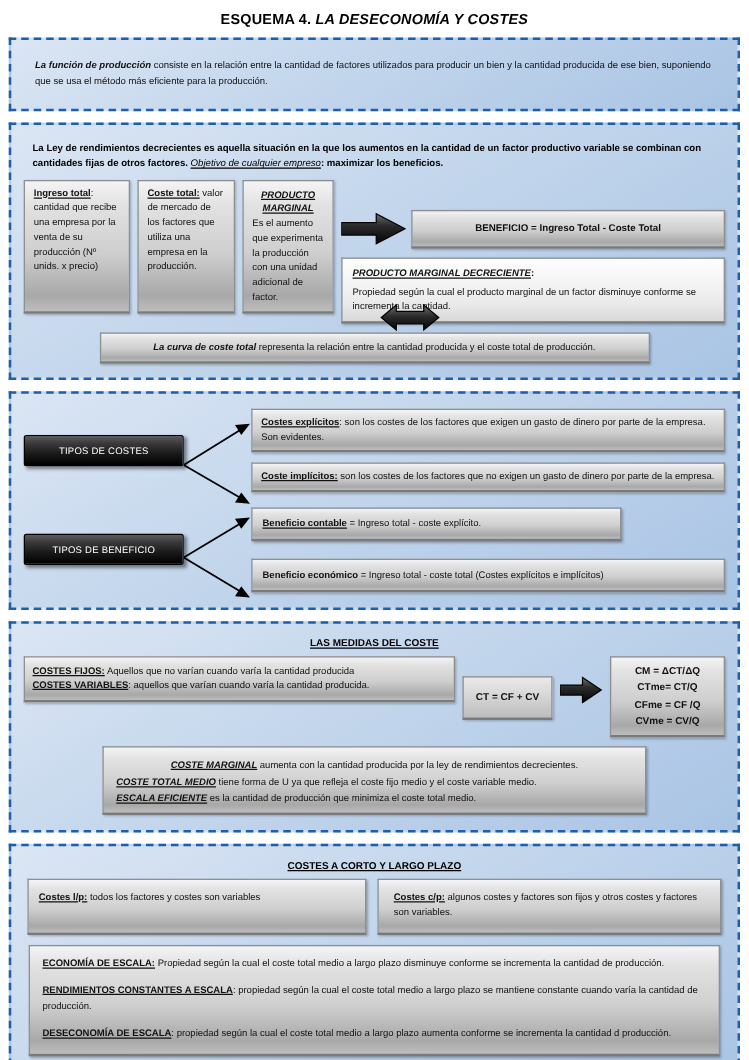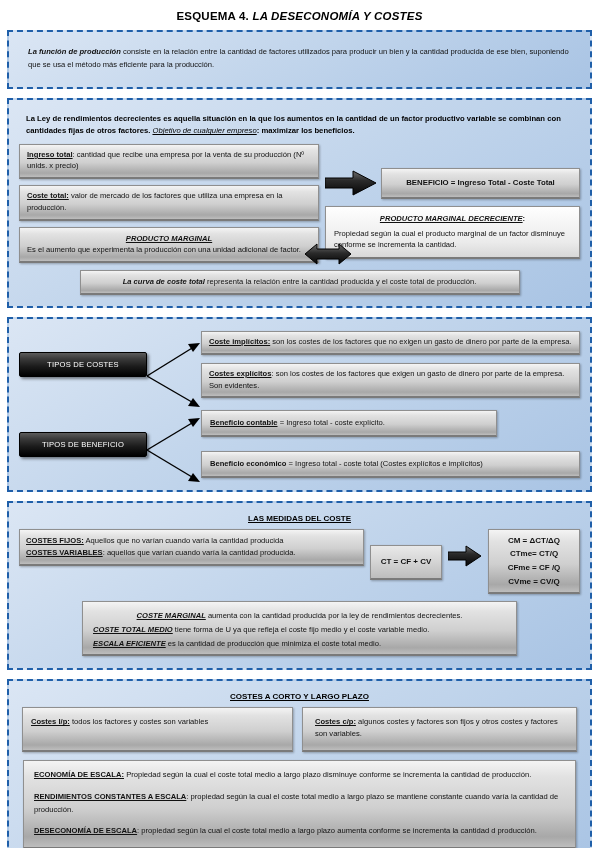--- a/index.html
+++ b/index.html
@@ -83,21 +83,21 @@
     text-align: center;
     padding: 7px 6px;
     box-shadow: 2px 2px 3px rgba(0,0,0,.45);
     letter-spacing: .2px;
   }
   .svg-arrow { position:absolute; overflow:visible; pointer-events:none; }
 
   
   .s2-head { font-size: 7.7px; line-height: 1.6; padding: 4px 6px 6px 7px; }
   .s2-cols { display:flex; gap:6px; align-items:flex-start; }
-  .s2-left { width: 300px; display:flex; flex-direction:column; gap:6px; }
+  .s2-left { width: 248px; display:flex; gap:6px; }
   .s2-right { flex:1; display:flex; flex-direction:column; gap:7px; padding-top:2px;}
   .s2-arrow-row { display:flex; align-items:center; gap:4px; }
   .s2-bottom { margin: 7px 0 0 0; display:flex; justify-content:center; }
   .s2-bottom .gbox { width: 440px; text-align:center; padding:5px 8px; }
 
   
   .s3-row { display:flex; align-items:center; }
   .s3-labelcol { width: 128px; display:flex; flex-direction:column; }
   .s3-arrowcol { width: 54px; position:relative; align-self:stretch; }
   .s3-boxcol { flex:1; display:flex; flex-direction:column; gap:8px; }
@@ -176,21 +176,21 @@
               </linearGradient>
             </defs>
             <polygon points="0,8 28,8 28,1 51,13 28,25 28,18 0,18" fill="url(#ag1)" stroke="#000" stroke-width="1"></polygon>
           </svg>
           <div class="gbox" style="flex:1;text-align:center;font-weight:bold;font-size:7.8px;padding:8px 6px;">
             <span>BENEFICIO = Ingreso Total - Coste Total</span>
           </div>
         </div>
 
         <div class="gbox light" style="padding:6px 8px 6px 8px;">
-          <div style="text-align:center;padding-bottom:3px;">
+          <div style="padding-bottom:3px;">
             <span class="biu">PRODUCTO MARGINAL DECRECIENTE</span><span class="b">:</span>
           </div>
           <div>Propiedad según la cual el producto marginal de un factor disminuye conforme se incrementa la cantidad.</div>
         </div>
 
       </div>
     </div>
 
     <svg class="svg-arrow" style="left:292px; top:139px;" width="46" height="22" viewBox="0 0 46 22">
       <defs>
@@ -226,24 +226,24 @@
           <g stroke="#000" stroke-width="1.4" fill="none">
             <path d="M0,45 L50,14"></path>
             <path d="M0,45 L50,74"></path>
           </g>
           <polygon points="53,12 41,13 46,21" fill="#000"></polygon>
           <polygon points="53,76 41,75 46,67" fill="#000"></polygon>
         </svg>
       </div>
       <div class="s3-boxcol">
         <div class="gbox">
+          <span class="bu">Costes explícitos</span><span>:  son los costes de los factores que exigen un gasto de dinero por parte de la empresa. Son evidentes.</span>
+        </div>
+        <div class="gbox">
           <span class="bu">Coste implícitos:</span><span> son los costes de los factores que no exigen un gasto de dinero por parte de la empresa.</span>
-        </div>
-        <div class="gbox">
-          <span class="bu">Costes explícitos</span><span>:  son los costes de los factores que exigen un gasto de dinero por parte de la empresa. Son evidentes.</span>
         </div>
       </div>
     </div>
 
     <div class="s3-row" style="margin-top:12px;">
       <div class="s3-labelcol">
         <div class="darkbox">
           <span>TIPOS DE BENEFICIO</span>
         </div>
       </div>

